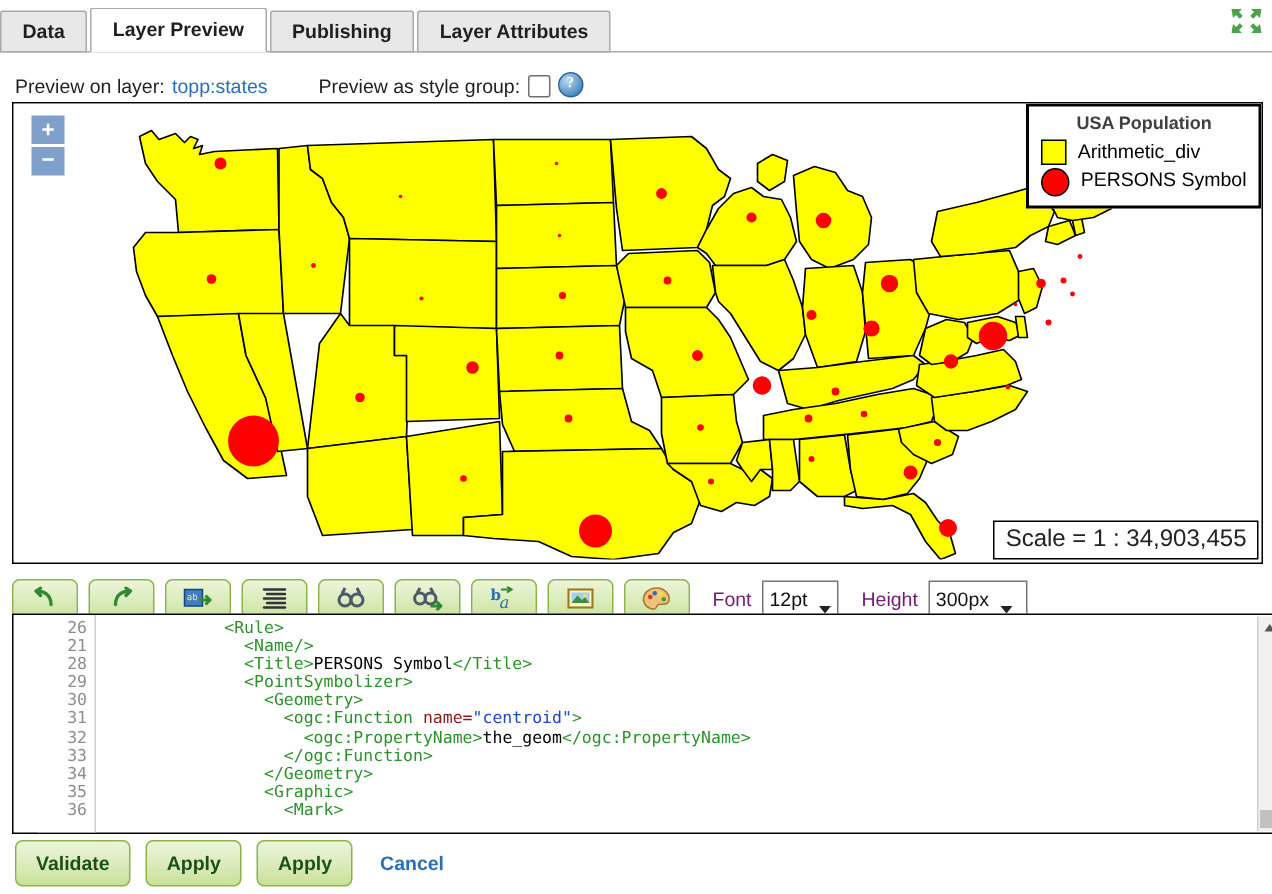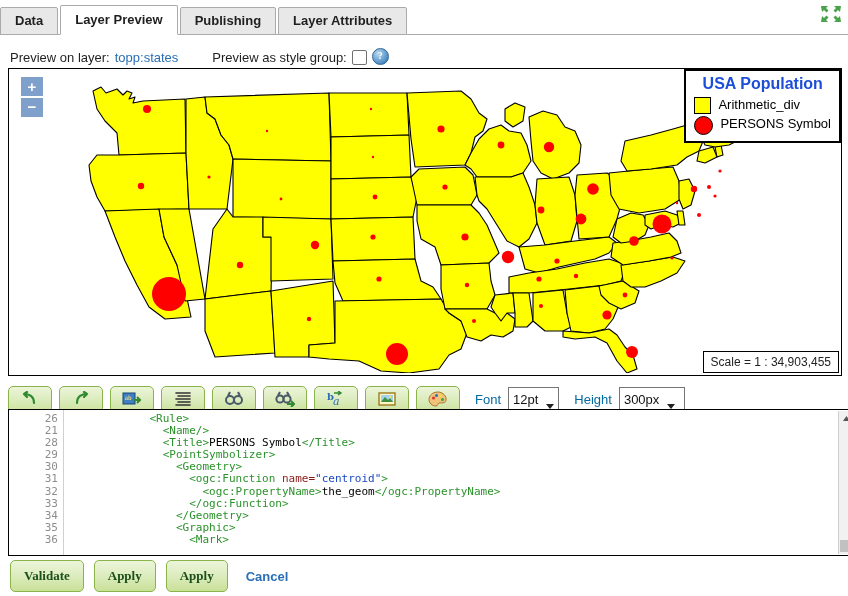--- a/index.html
+++ b/index.html
@@ -89,53 +89,53 @@
     font-family: "Liberation Sans", sans-serif;
   }
   .zoombtn.minus { margin-top: 2px; line-height: 17px; }
 
   .legend {
     position: absolute; right: 0px; top: 0px;
     background: #fff; border: 2px solid #000;
     padding: 4px 8px 6px 8px; z-index: 6;
   }
   .legend .ltitle {
-    font-size: 16px; font-weight: bold; color: #1d4ed8;
+    font-size: 12px; font-weight: bold; color: #404040;
     text-align: center; margin-bottom: 4px;
     font-family: "Liberation Sans", sans-serif;
   }
   .legend .lrow {
     display: flex; align-items: flex-start; gap: 7px;
     font-size: 13px; color: #000; margin-top: 2px;
     font-family: "Liberation Sans", sans-serif;
   }
   .sw-square { width: 15px; height: 15px; background: #ffff00; border: 1px solid #000; }
   .sw-circle { width: 17px; height: 17px; border-radius: 50%; background: #ff0000; border: 1px solid #000; }
 
   .scalebox {
     position: absolute; right: 2px; bottom: 2px;
     background: #fff; border: 1px solid #000;
-    padding: 3px 7px; font-size: 12px; color: #222; z-index: 6;
+    padding: 3px 7px; font-size: 16px; color: #222; z-index: 6;
   }
 
   
   .toolbar {
     position: absolute; left: 8px; top: 385px;
     width: 832px; height: 28px;
     display: flex; align-items: center; gap: 7px;
   }
   .tbtn {
     width: 42px; height: 25px;
     border: 1px solid #8ab44a; border-radius: 5px;
     background: linear-gradient(to bottom, #ecf5da 0%, #dcecbd 50%, #cbe29c 100%);
     display: flex; align-items: center; justify-content: center;
     cursor: pointer;
   }
   .tbtn svg { display: block; }
-  .toolbar .fl { font-size: 13px; color: #0369a1; margin-left: 8px; text-align: right; }
+  .toolbar .fl { font-size: 13px; color: #701a75; margin-left: 8px; text-align: right; }
   .selbox {
     border: 1px solid #767676; background: #fff;
     font-size: 13px; color: #111; padding: 1px 4px;
     height: 20px; line-height: 18px; cursor: pointer;
     display: inline-flex; align-items: flex-end; gap: 8px;
     font-family: "Liberation Sans", sans-serif;
   }
   .selbox .caret {
     width: 0; height: 0; border-left: 4px solid transparent;
     border-right: 4px solid transparent; border-top: 5px solid #222;
@@ -185,21 +185,21 @@
   
   .footer {
     position: absolute; left: 10px; top: 560px;
     display: flex; align-items: center; gap: 10px;
   }
   .gbtn {
     border: 1px solid #8ab44a; border-radius: 5px;
     background: linear-gradient(to bottom, #ecf5da 0%, #dcecbd 50%, #c9e098 100%);
     color: #1d4f1d; font-weight: bold; font-size: 13px;
     padding: 7px 13px; cursor: pointer;
-    font-family: Liberation Serif, serif;
+    font-family: Liberation Sans, sans-serif;
   }
   .cancel-link {
     color: #2a6fb5; font-weight: bold; font-size: 13px;
     text-decoration: none; cursor: pointer; margin-left: 8px;
   }
 </style>
 </head>
 <body>
 
 <div class="page">

